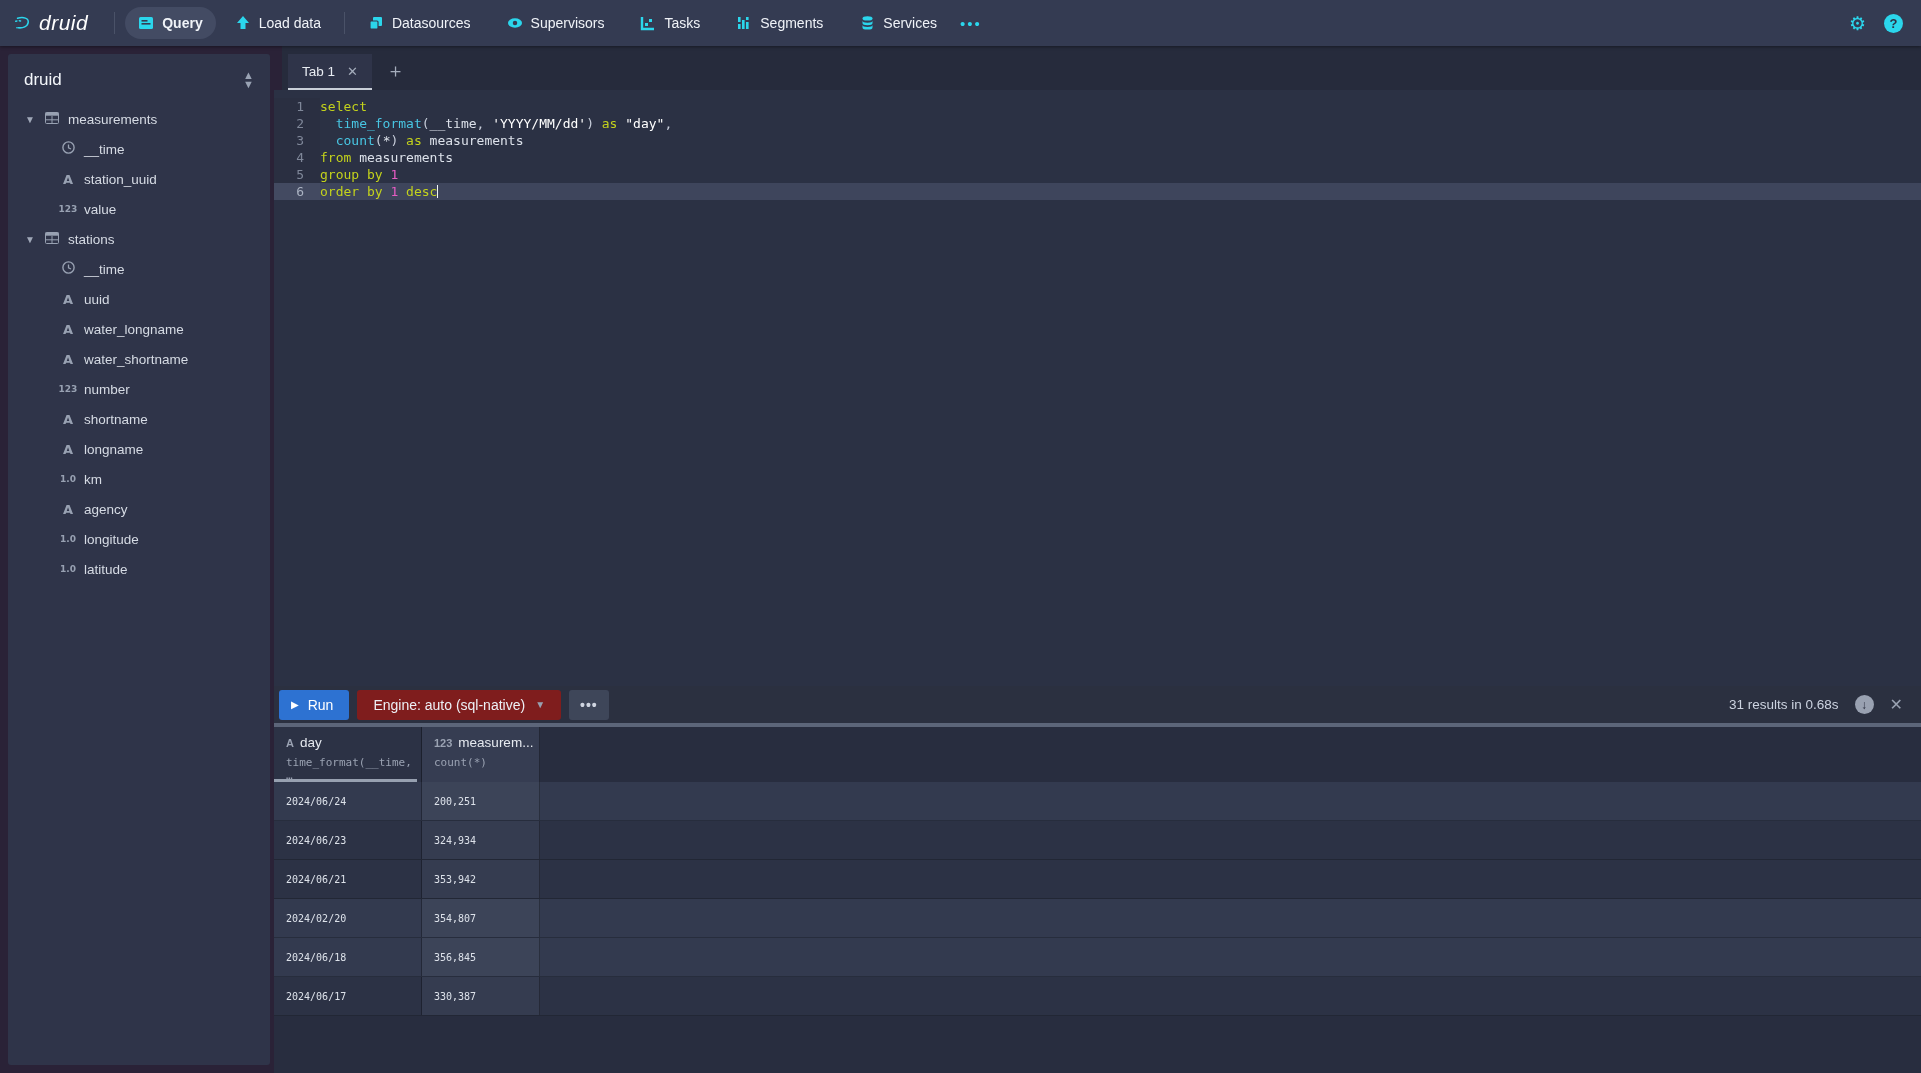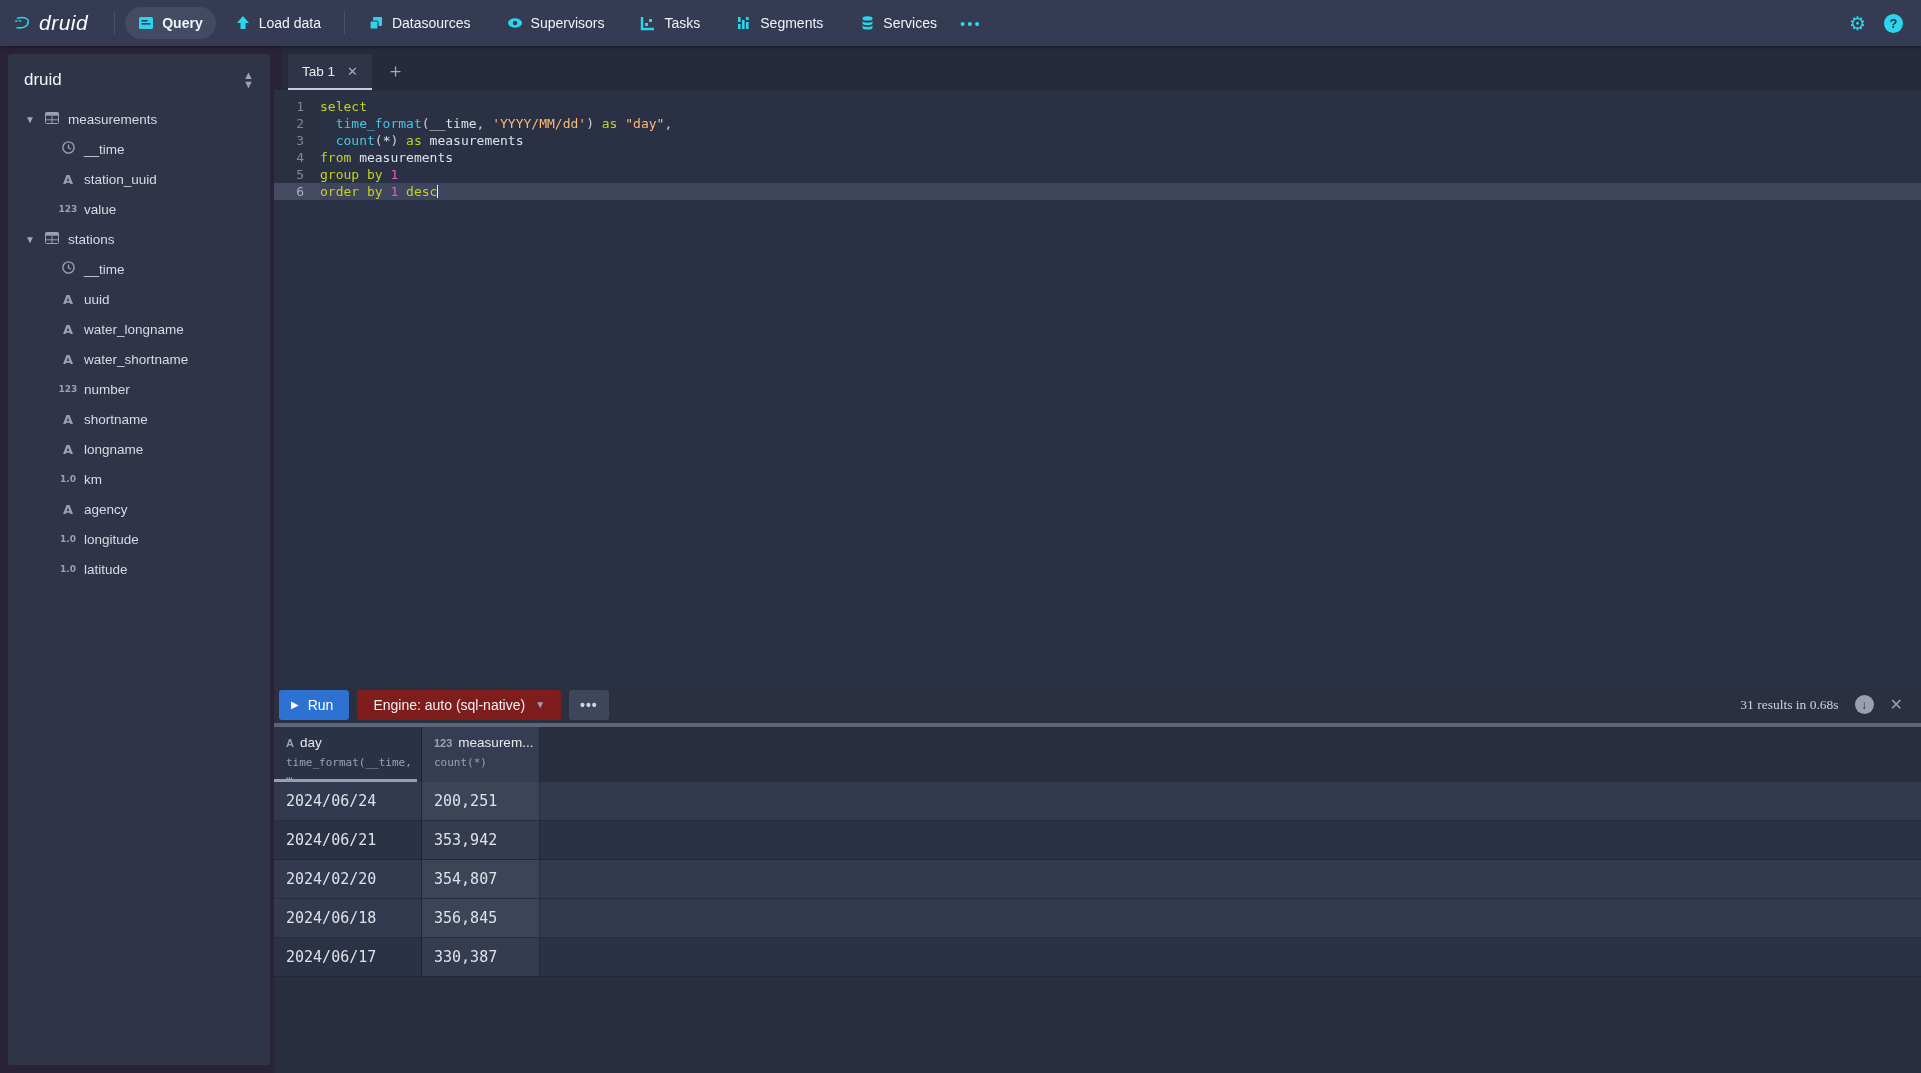--- a/index.html
+++ b/index.html
@@ -68,54 +68,54 @@
   .tab-add { color:#a5adbc; font-size:19px; padding:0 14px 6px 14px; cursor:pointer; }
 
   .editor { position:absolute; left:0; top:44px; width:100%; height:596px; background:#2b3144; padding-top:8px; cursor:text; }
   .code-line { display:flex; height:17px; line-height:17px; font-size:13px; }
   .code-line .ln { width:46px; flex:none; text-align:right; padding-right:16px; color:#7f8799; background:#2a2f41; }
   .code-line.cur { background:#3e455c; }
   .code-line.cur .ln { background:#434a61; color:#aab2c2; }
   .code-text { white-space:pre; }
   .tok-kw { color:#c3d21c; }
   .tok-fn { color:#48c6e3; }
-  .tok-str { color:#fdba74;margin-top:16px; }
+  .tok-str { color:#ffffff;margin-top:16px; }
   .tok-num { color:#e65cc3; }
   .tok-pln { color:#dce1ea; }
   .tok-pun { color:#c8cedb; }
   .caret { display:inline-block; width:1px; height:13px; background:#f2f5f9; vertical-align:-2px; }
 
   
   .runbar { position:absolute; left:0; top:640px; width:100%; height:37px; background:#2b3040; display:flex; align-items:center; padding-left:5px; }
   .btn { height:30px; border:none; border-radius:3px; display:inline-flex; align-items:center; cursor:pointer; font-size:14px; font-family:"Liberation Sans",sans-serif; }
   .btn-run { background:#2d72d2; color:#fff; gap:9px; padding:0 16px 0 12px; margin-right:8px; }
   .btn-run .play { font-size:10px; }
   .btn-engine { background:#7f1d1d; color:#edf0f5; gap:10px; padding:0 16px; margin-right:8px; }
   .btn-engine .caret-dn { color:#98a1b0; font-size:10px; }
   .btn-more { background:#3e4659; color:#cfd5e0; padding:0 11px; font-weight:bold; letter-spacing:1px; }
   .runbar-right { margin-left:auto; display:flex; align-items:center; gap:16px; padding-right:18px; }
-  .results-summary { font-size:13.5px; color:#ccd3e0;font-family:Liberation Serif, serif; }
+  .results-summary { font-size:13.5px; color:#ccd3e0; }
   .dl-icon {
     width:19px; height:19px; border-radius:50%; background:#99a1b1; color:#2b3040;
     display:flex; align-items:center; justify-content:center; font-size:12px; font-weight:bold; cursor:pointer;
   }
   .x-icon { color:#99a1b1; font-size:16px; cursor:pointer; }
 
   .drag-divider { position:absolute; left:0; top:677px; width:100%; height:4px; background:#5c6579; cursor:row-resize; }
 
   
   .results { position:absolute; left:0; top:681px; width:100%; height:364px; background:#282d3f; overflow:hidden; }
   .rt-head { display:flex; height:55px; }
   .rt-hcell { padding:8px 0 0 12px; position:relative; flex:none; background:#2c3245; border-right:1px solid rgba(0,0,0,.35); cursor:pointer; }
   .rt-hcell.c2 { background:#363d52; }
   .rt-hcell .title-line { font-size:13.5px; color:#e6eaf0; display:flex; align-items:baseline; gap:6px; }
   .rt-hcell .type-glyph { color:#9ba3b3; font-size:11px; font-weight:bold; }
   .rt-hcell .expr { font-size:11px; color:#9aa2b2; margin-top:6px; }
   .rt-hcell.sorted:after { content:""; position:absolute; left:0; bottom:0; width:calc(100% - 4px); height:3px; background:#97a0b0; }
-  .rt-row { display:flex; height:39px; align-items:center; font-size:15px; border-bottom:1px solid rgba(0,0,0,.22); }
+  .rt-row { display:flex; height:39px; align-items:center; font-size:10px; border-bottom:1px solid rgba(0,0,0,.22); }
   .rt-row.odd  { background:#333a4f; }
   .rt-row.even { background:#2c3245; }
   .rt-cell { flex:none; height:100%; display:flex; align-items:center; padding-left:12px; border-right:1px solid rgba(0,0,0,.3); cursor:default; }
   .rt-row.odd  .rt-cell.c2 { background:#3c4458; }
   .rt-row.even .rt-cell.c2 { background:#353c50; }
   .w-c1 { width:148px; } .w-c2 { width:118px; }
 </style>
 </head>
 <body>
 
@@ -391,20 +391,24 @@
           </div>
           <div class="expr mono">count(*)</div>
         </div>
       </div>
     <div id="rt-body">
         <div class="rt-row odd">
           <div class="rt-cell mono c1 w-c1">2024/06/24</div>
           <div class="rt-cell mono c2 w-c2">200,251</div>
         </div>
         <div class="rt-row even">
+          <div class="rt-cell mono c1 w-c1">2024/06/23</div>
+          <div class="rt-cell mono c2 w-c2">324,934</div>
+        </div>
+        <div class="rt-row even">
           <div class="rt-cell mono c1 w-c1">2024/06/21</div>
           <div class="rt-cell mono c2 w-c2">353,942</div>
         </div>
         <div class="rt-row odd">
           <div class="rt-cell mono c1 w-c1">2024/02/20</div>
           <div class="rt-cell mono c2 w-c2">354,807</div>
         </div>
         <div class="rt-row odd">
           <div class="rt-cell mono c1 w-c1">2024/06/18</div>
           <div class="rt-cell mono c2 w-c2">356,845</div>

